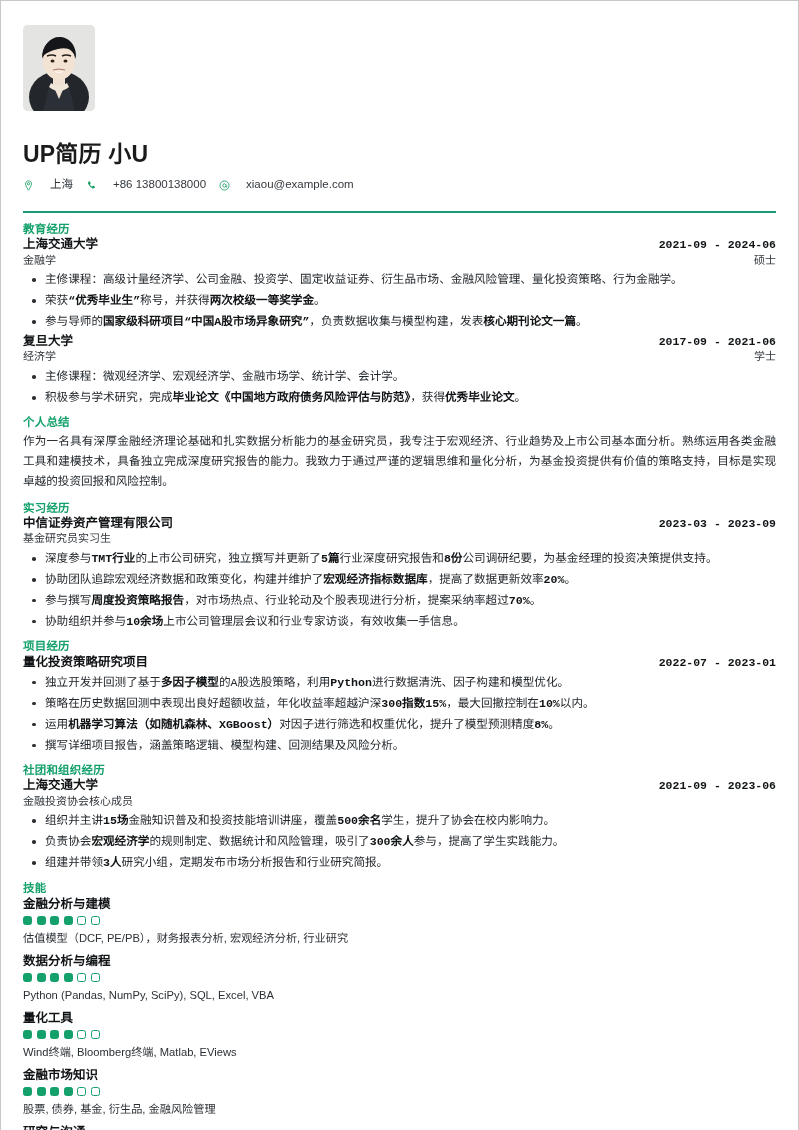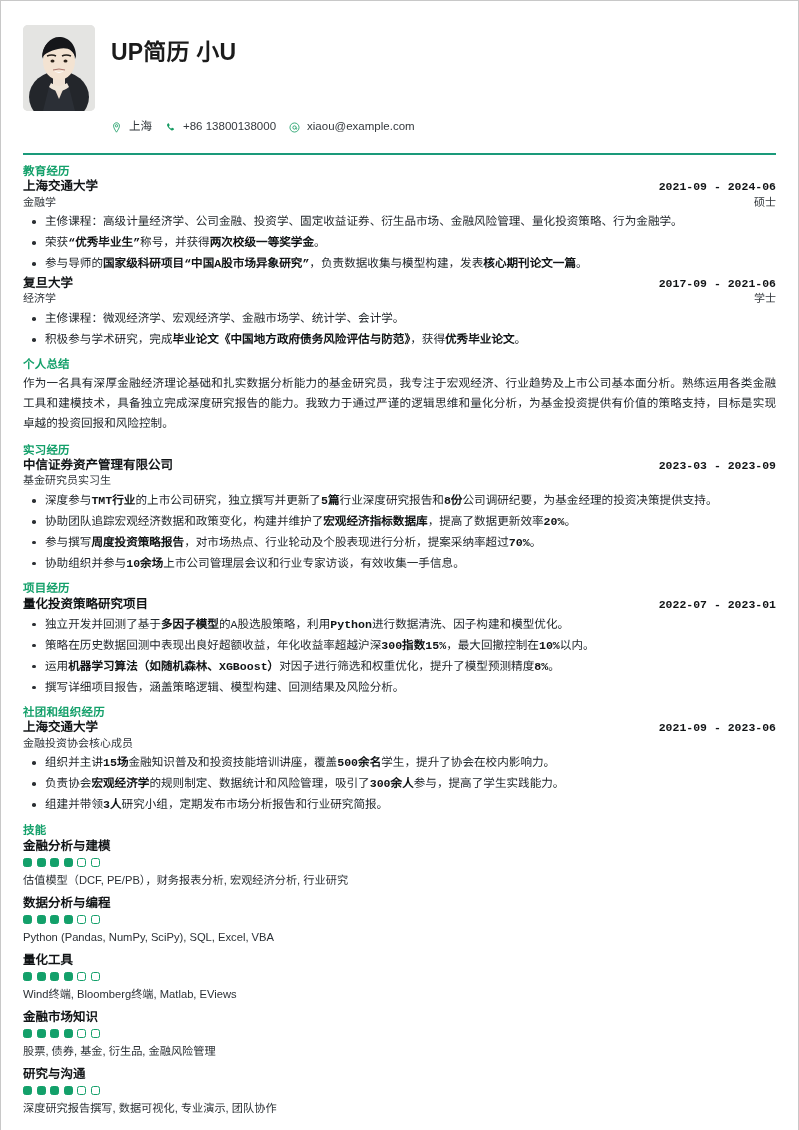--- a/index.html
+++ b/index.html
@@ -13,37 +13,37 @@
   .page {
     width: 799px;
     min-height: 1130px;
     background: #ffffff;
     border: 1px solid #c8c8c8;
     padding: 24px 22px 20px 22px;
     position: relative;
   }
 
   
-  .header { display: flex; align-items: flex-start; gap: 16px; padding-bottom: 6px; }
+  .header { display: flex; align-items: flex-start; gap: 16px; padding-bottom: 6px; flex-direction: column; }
   .avatar {
     width: 72px; height: 86px;
     border-radius: 5px;
     overflow: hidden;
     flex: 0 0 auto;
     background: #e3e3e1;
     position: relative;
   }
   .avatar svg { display: block; width: 100%; height: 100%; }
   .header-text { padding-top: 14px; }
   .name {
     font-size: 23px; font-weight: 700; color: #1b1b1b;
     letter-spacing: .2px; line-height: 1.15; margin: 0 0 12px 0;
   }
   .contacts { display: flex; align-items: center; gap: 7px; flex-wrap: wrap; }
-  .contact { display: inline-flex; align-items: center; gap: 7px; margin-right: 6px; margin-top: 44px; }
+  .contact { display: inline-flex; align-items: center; gap: 16px; margin-right: 6px; }
   .contact .ci { color: #159b62; display: inline-flex; align-items: center; }
   .contact .ci svg { display: block; }
   .contact .ctxt { font-size: 11.5px; color: #33383d; line-height: 1; }
 
   .rule { height: 2px; background: #1a9a7a; margin: 14px 0 9px 0; }
 
   
   .section { margin-bottom: 9px; }
   .sec-title {
     font-size: 11.5px; font-weight: 700; color: #13a06a;

